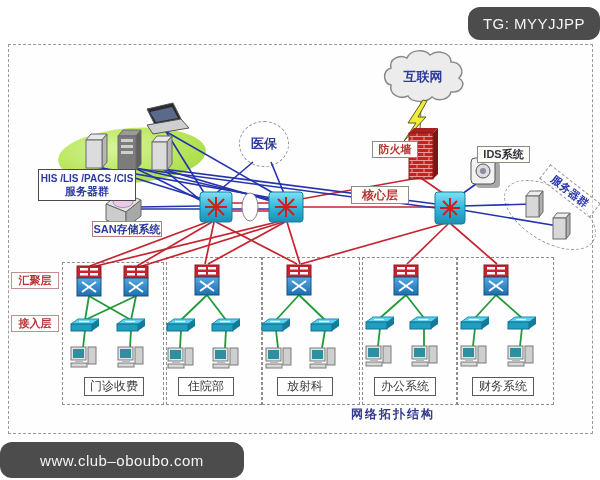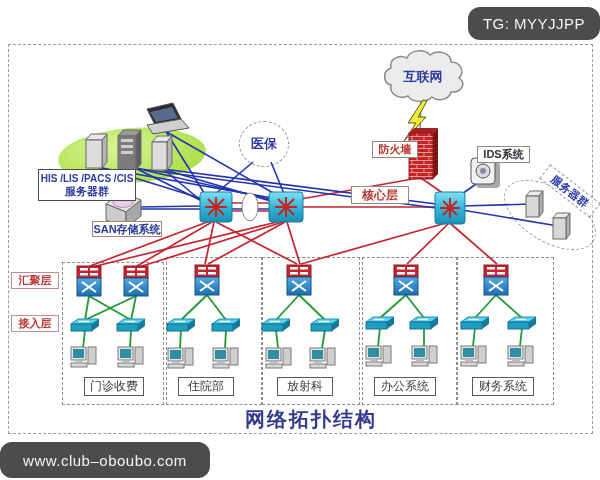--- a/index.html
+++ b/index.html
@@ -21,21 +21,21 @@
   .green-ellipse{background:radial-gradient(ellipse at 40% 35%, #d8f59a 0%, #b4e455 60%, #9fd43e 100%);
                  border-radius:50%;transform:rotate(-4deg);}
   .dash-circle{border:1.5px dashed #8f8f8f;border-radius:50%;display:flex;align-items:center;
                justify-content:center;font-weight:bold;color:#2c3a9e;font-size:13px;background:rgba(255,255,255,.5);}
   .dash-ellipse{border:1.5px dashed #9a9a9a;border-radius:50%;}
   .rot-label{border:1px dashed #9a9a9a;color:#2c3aa8;font-weight:bold;font-size:11px;
              display:flex;align-items:center;justify-content:center;background:rgba(255,255,255,.55);}
   .group-box{border:1px dashed #8f8f8f;}
   .group-lbl{background:#ffffff;border:1px solid #5a5a5a;color:#3a3a3a;font-size:12px;
              display:flex;align-items:center;justify-content:center;}
-  .title{color:#333a8c;font-weight:bold;font-size:20px;text-align:left;letter-spacing:2px;}
+  .title{color:#333a8c;font-weight:bold;font-size:12px;text-align:right;letter-spacing:2px;}
   svg{position:absolute;left:0;top:0;pointer-events:none;}
 </style>
 </head>
 <body>
 
 <div id="stage">
 
   <div class="abs frame" style="left:8px;top:44px;width:583px;height:388px;"></div>
 
   <div class="abs green-ellipse" style="left:58px;top:128px;width:148px;height:55px;"></div>
@@ -455,15 +455,15 @@
 
   <div class="abs group-lbl" style="left:84px;top:377px;width:58px;height:17px;">门诊收费</div>
   <div class="abs group-lbl" style="left:178px;top:377px;width:54px;height:17px;">住院部</div>
   <div class="abs group-lbl" style="left:277px;top:377px;width:54px;height:17px;">放射科</div>
   <div class="abs group-lbl" style="left:472px;top:377px;width:60px;height:17px;">财务系统</div>
   <div class="abs group-lbl" style="left:374px;top:377px;width:60px;height:17px;">办公系统</div>
 
   <div class="abs title" style="left:245px;top:406px;width:190px;">网络拓扑结构</div>
 
   <div class="abs wm" style="left:468px;top:7px;width:132px;height:33px;">TG: MYYJJPP</div>
-  <div class="abs wm" style="left:0px;top:442px;width:210px;height:36px;">www.club–oboubo.com</div>
+  <div class="abs wm" style="left:0px;top:442px;width:244px;height:36px;">www.club–oboubo.com</div>
 
 </div>
 
 </body></html>

